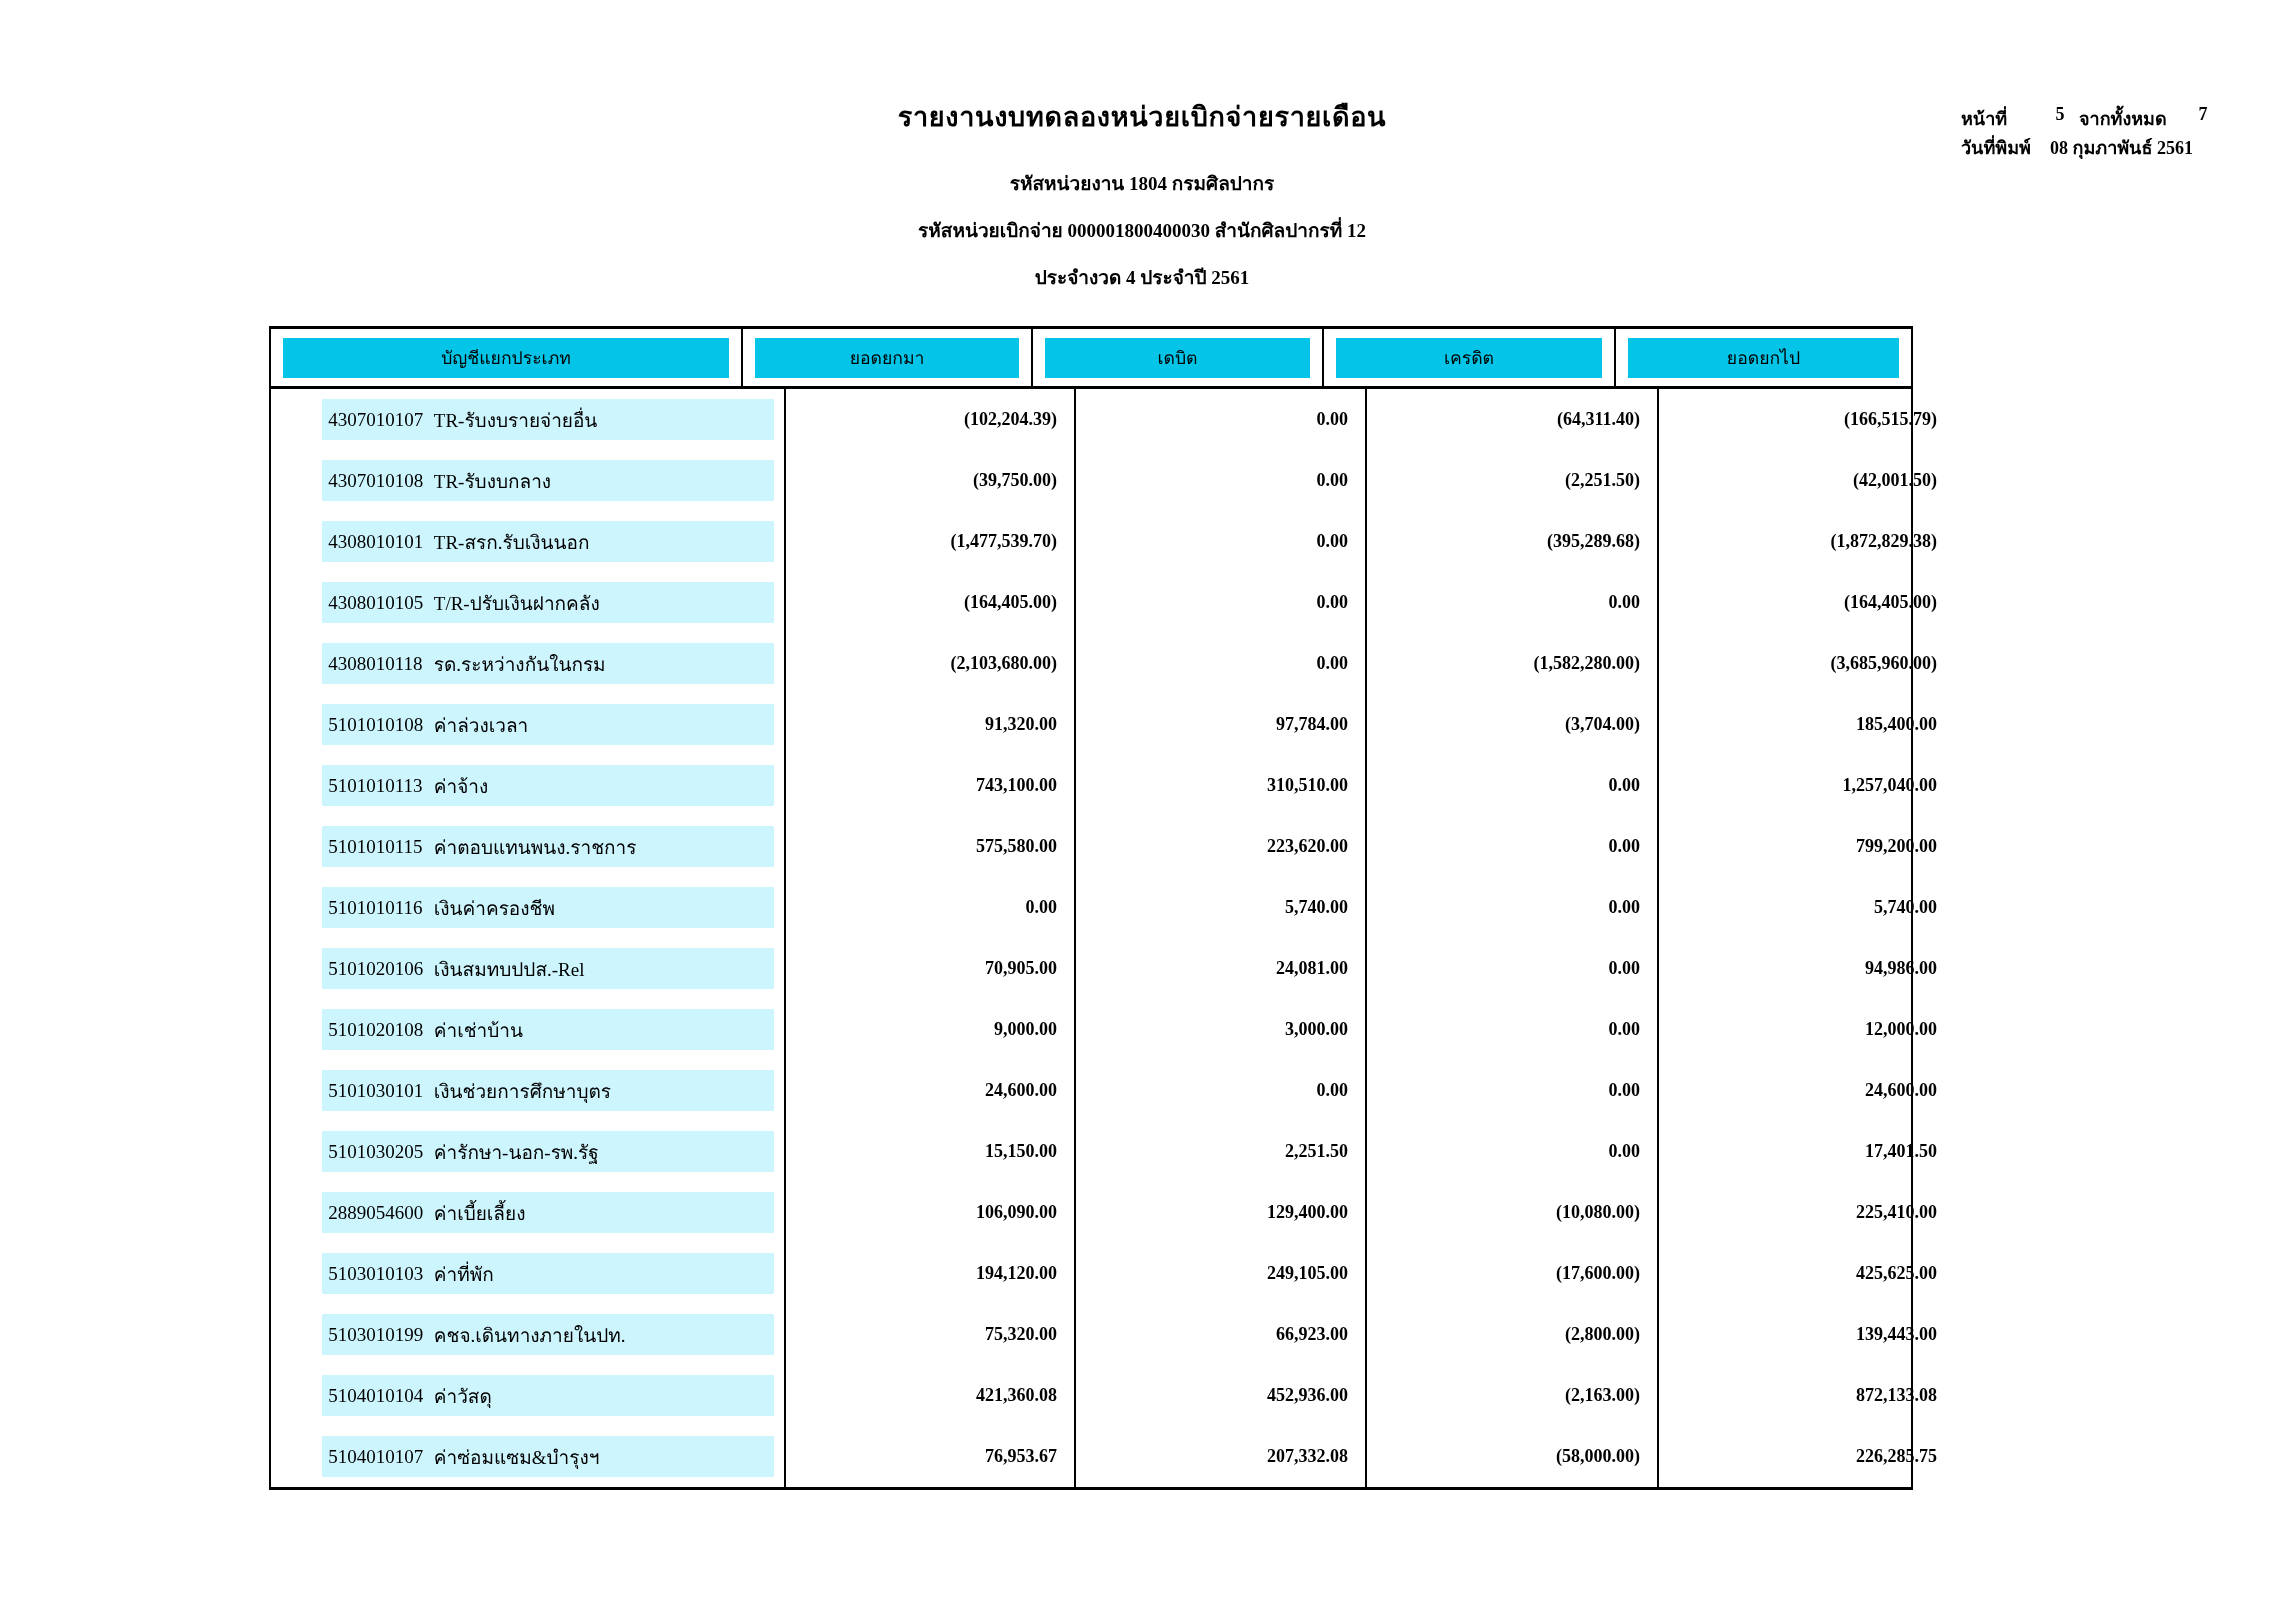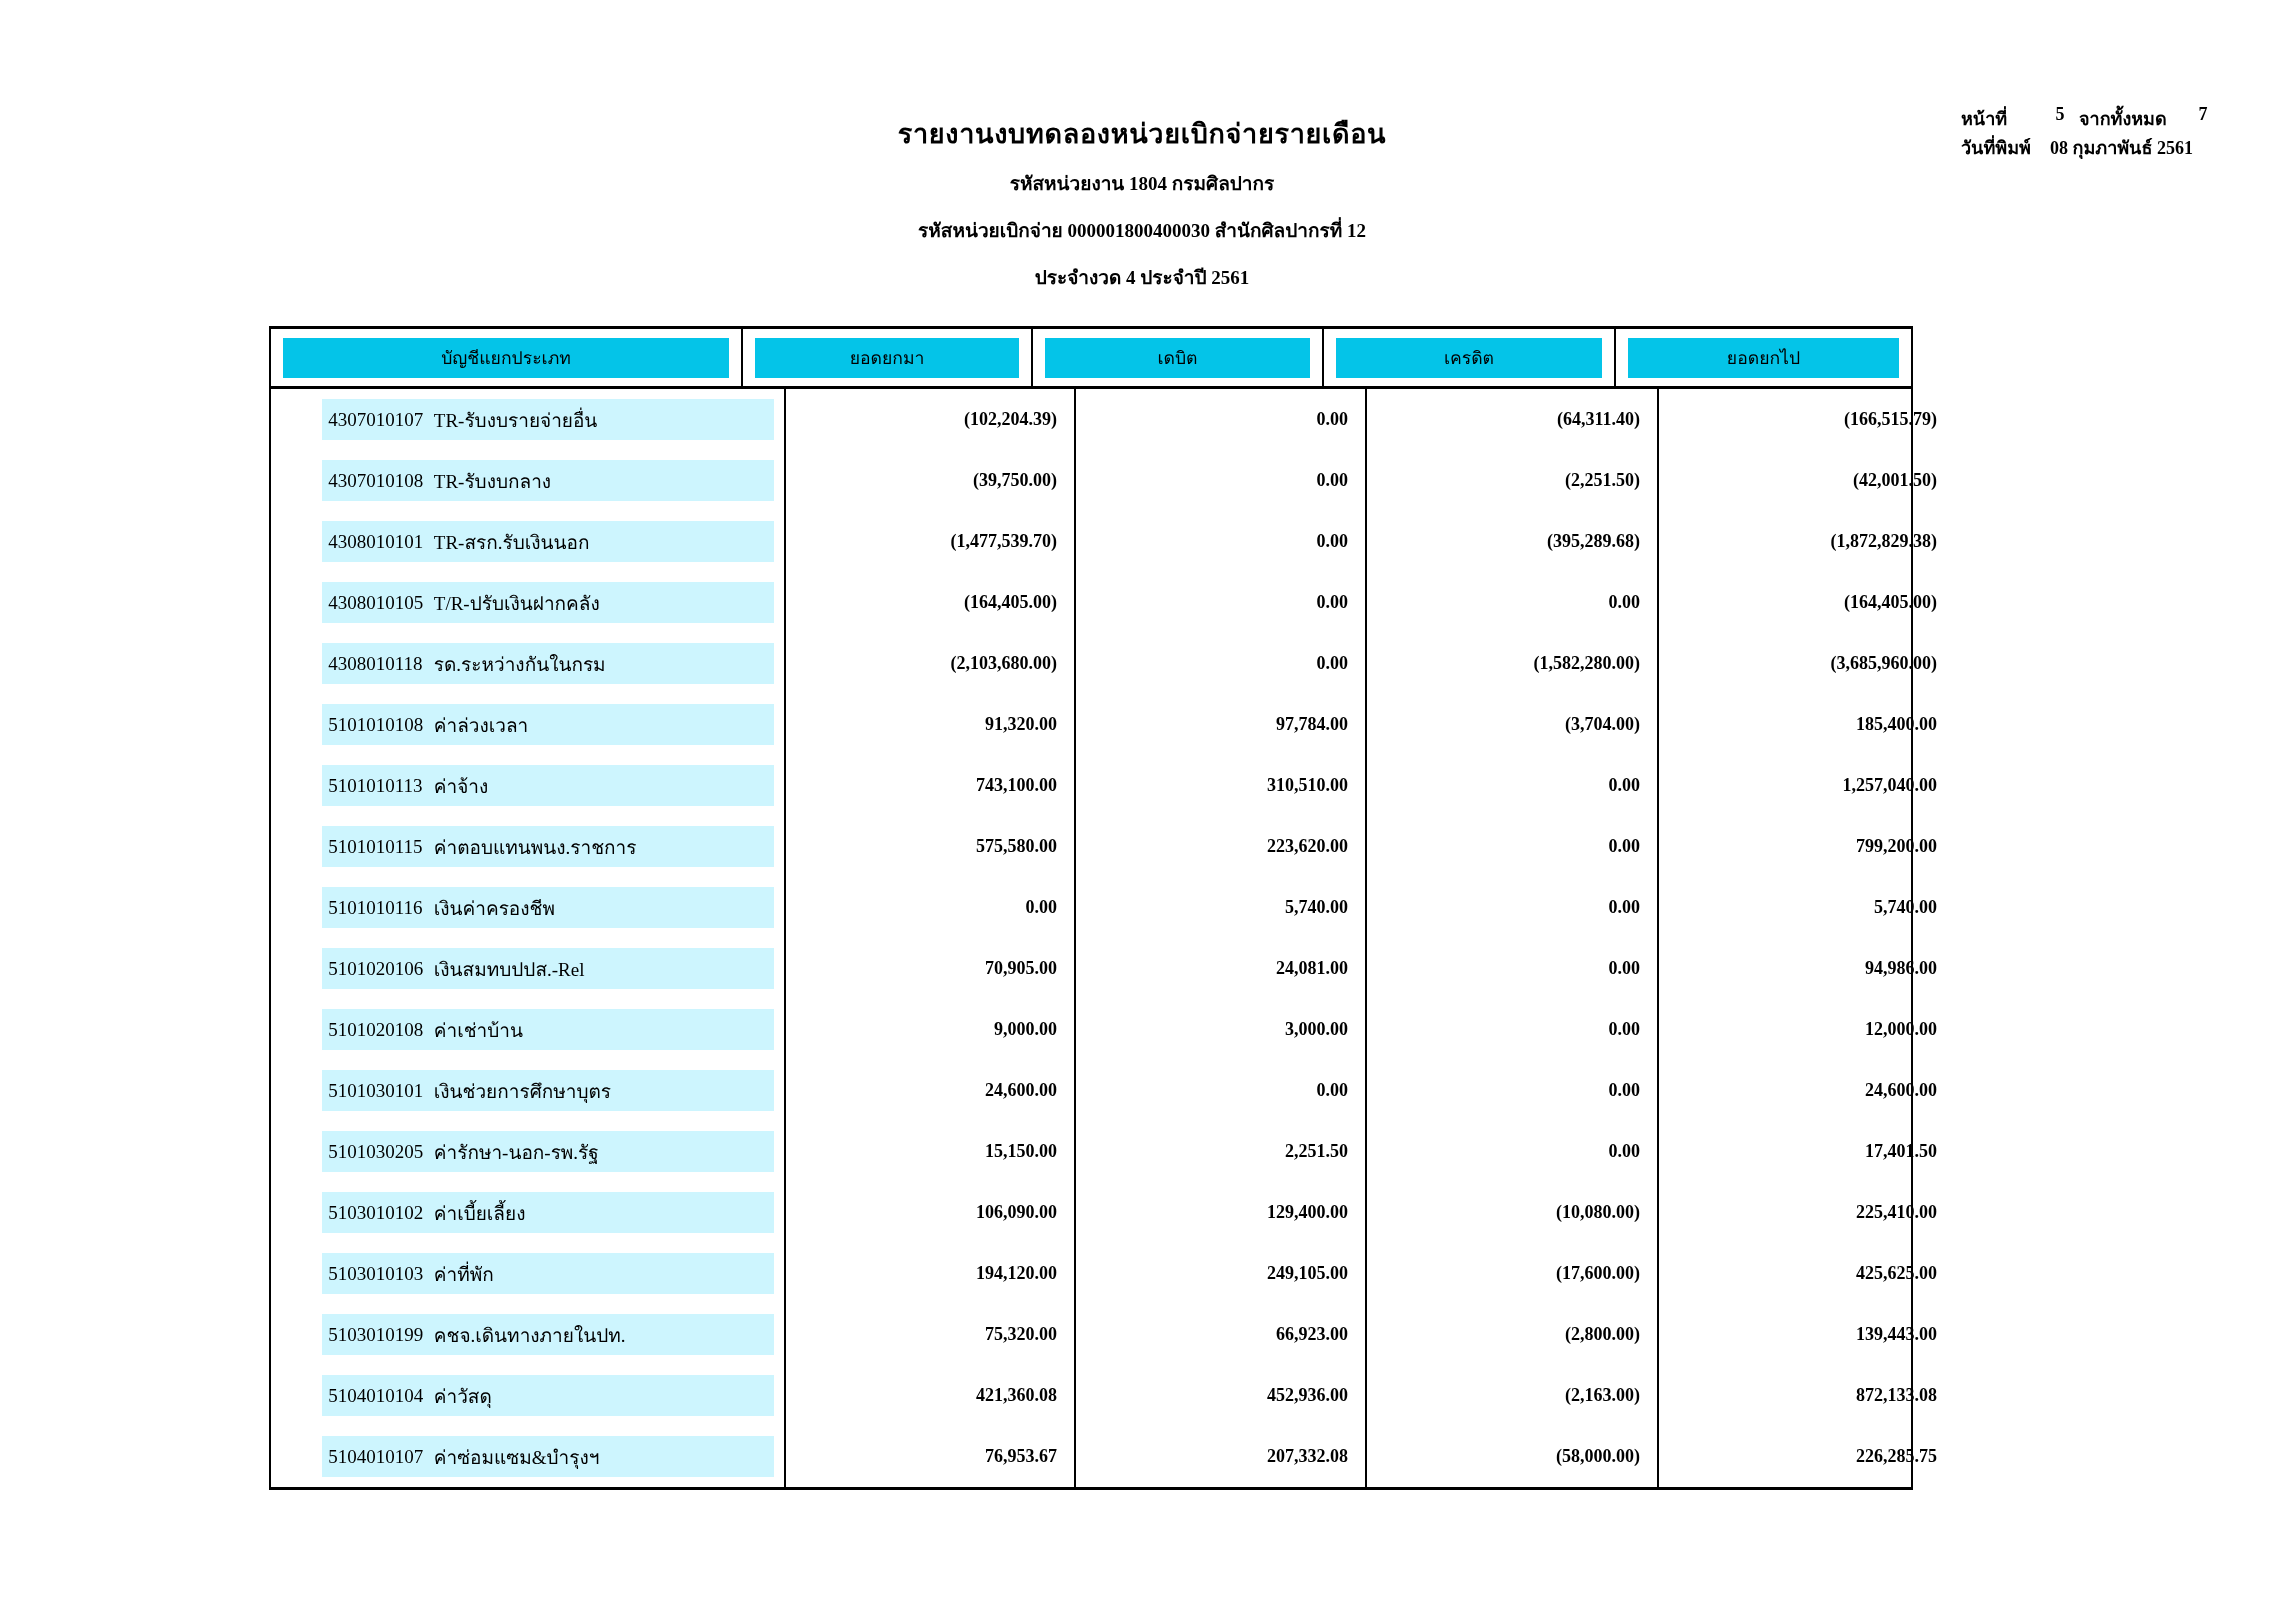--- a/index.html
+++ b/index.html
@@ -11,21 +11,21 @@
   }
   :root {
     --header-band:#04C4E8;
     --row-band:#CDF5FE;
     --border-color:#000000;
   }
   .page { position:relative; width:2284px; height:1616px; background:#fff; overflow:hidden; }
 
   
   .doc-line { position:absolute; left:0; width:100%; text-align:center; font-weight:bold; }
-  .title   { top:112px; font-size:27px; letter-spacing:0.7px; }
+  .title   { top:95px; font-size:27px; letter-spacing:0.7px; }
   .sub1    { top:168px; font-size:19px; }
   .sub2    { top:215px; font-size:19px; }
   .sub3    { top:262px; font-size:19px; }
 
   
   .page-info {
     position:absolute; top:104px; left:1961px;
     display:grid; grid-template-columns:80px 38px 107px 34px;
     row-gap:0; font-size:18px; font-weight:bold;
   }
@@ -269,21 +269,21 @@
     </div>
     <div class="cell num">15,150.00</div>
     <div class="cell num">2,251.50</div>
     <div class="cell num">0.00</div>
     <div class="cell num last">17,401.50</div>
   </div>
 
   <div class="trow">
     <div class="cell c-account">
       <div class="band">
-        <span class="code">5103010102</span>
+        <span class="code">2889054600</span>
         <span class="acc-name">ค่าเบี้ยเลี้ยง</span>
       </div>
     </div>
     <div class="cell num">106,090.00</div>
     <div class="cell num">129,400.00</div>
     <div class="cell num">(10,080.00)</div>
     <div class="cell num last">225,410.00</div>
   </div>
 
   <div class="trow">

